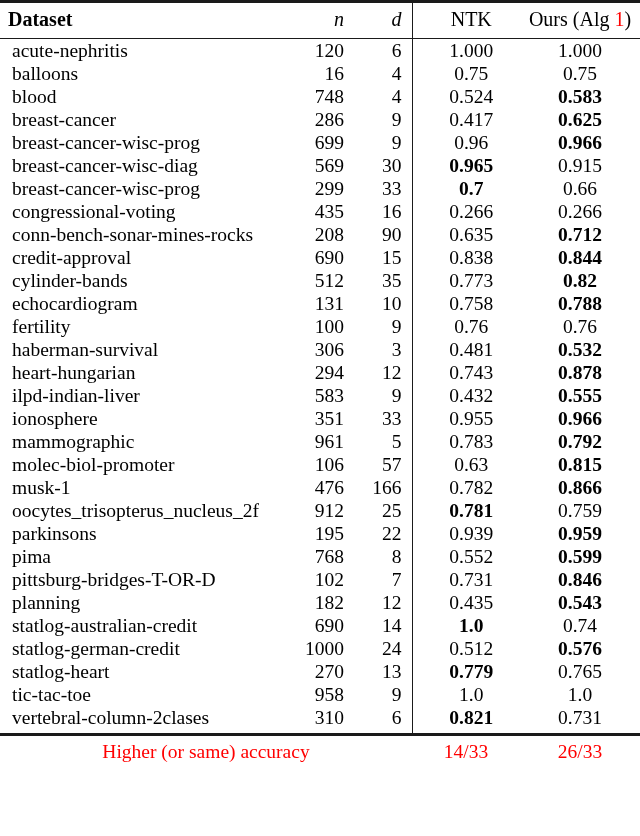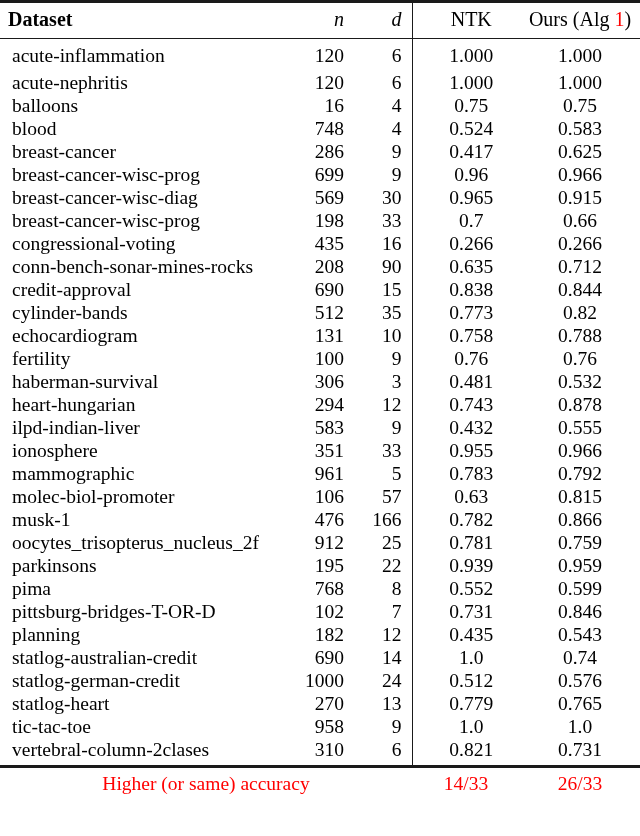--- a/index.html
+++ b/index.html
@@ -88,21 +88,21 @@
   td.d-ntk, td.d-ours {
     text-align: center;
   }
   td.d-ntk { padding-left: 10px; }
 
   
   td.d-ntk, th.h-ntk { border-left: 1.5px solid #1a1a1a; }
   
   tr.header-row th.h-ntk { border-left-color: #1a1a1a; }
 
-  .bold { font-weight: normal; }
+  .bold { font-weight: bold; }
 
   
   tr.footer-row td {
     color: #ff0000;
     padding-top: 4px;
     font-size: 19.5px;
   }
   td.f-label {
     text-align: center;
   }
@@ -133,27 +133,20 @@
       <tr class="toprule-row header-row">
         <th class="h-dataset">Dataset</th>
         <th class="h-n">n</th>
         <th class="h-d">d</th>
         <th class="h-ntk">NTK</th>
         <th class="h-ours"><span>Ours (Alg </span><span class="alg-num" style="color: rgb(255, 0, 0);">1</span><span>)</span></th>
       </tr>
     </thead>
 
     <tbody id="table-body">
-        <tr class="body-row firstbody-row">
-          <td class="d-dataset">acute-inflammation</td>
-          <td class="d-n">120</td>
-          <td class="d-d">6</td>
-          <td class="d-ntk">1.000</td>
-          <td class="d-ours">1.000</td>
-        </tr>
         <tr class="body-row">
           <td class="d-dataset">acute-nephritis</td>
           <td class="d-n">120</td>
           <td class="d-d">6</td>
           <td class="d-ntk">1.000</td>
           <td class="d-ours">1.000</td>
         </tr>
         <tr class="body-row">
           <td class="d-dataset">balloons</td>
           <td class="d-n">16</td>
@@ -184,21 +177,21 @@
         </tr>
         <tr class="body-row">
           <td class="d-dataset">breast-cancer-wisc-diag</td>
           <td class="d-n">569</td>
           <td class="d-d">30</td>
           <td class="d-ntk bold">0.965</td>
           <td class="d-ours">0.915</td>
         </tr>
         <tr class="body-row">
           <td class="d-dataset">breast-cancer-wisc-prog</td>
-          <td class="d-n">198</td>
+          <td class="d-n">299</td>
           <td class="d-d">33</td>
           <td class="d-ntk bold">0.7</td>
           <td class="d-ours">0.66</td>
         </tr>
         <tr class="body-row">
           <td class="d-dataset">congressional-voting</td>
           <td class="d-n">435</td>
           <td class="d-d">16</td>
           <td class="d-ntk">0.266</td>
           <td class="d-ours">0.266</td>

